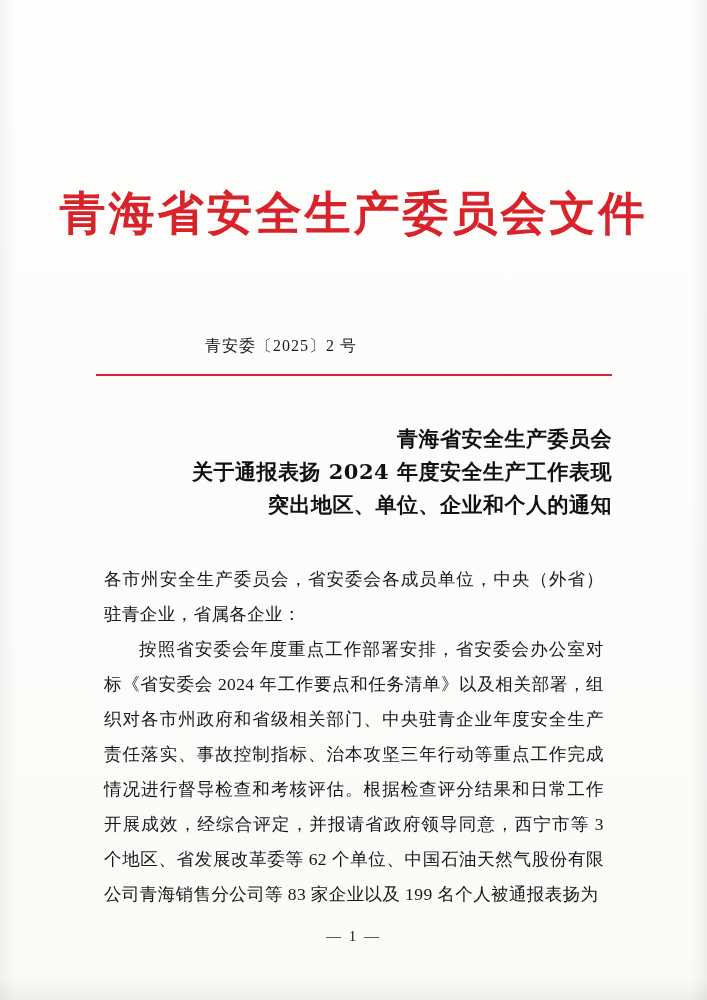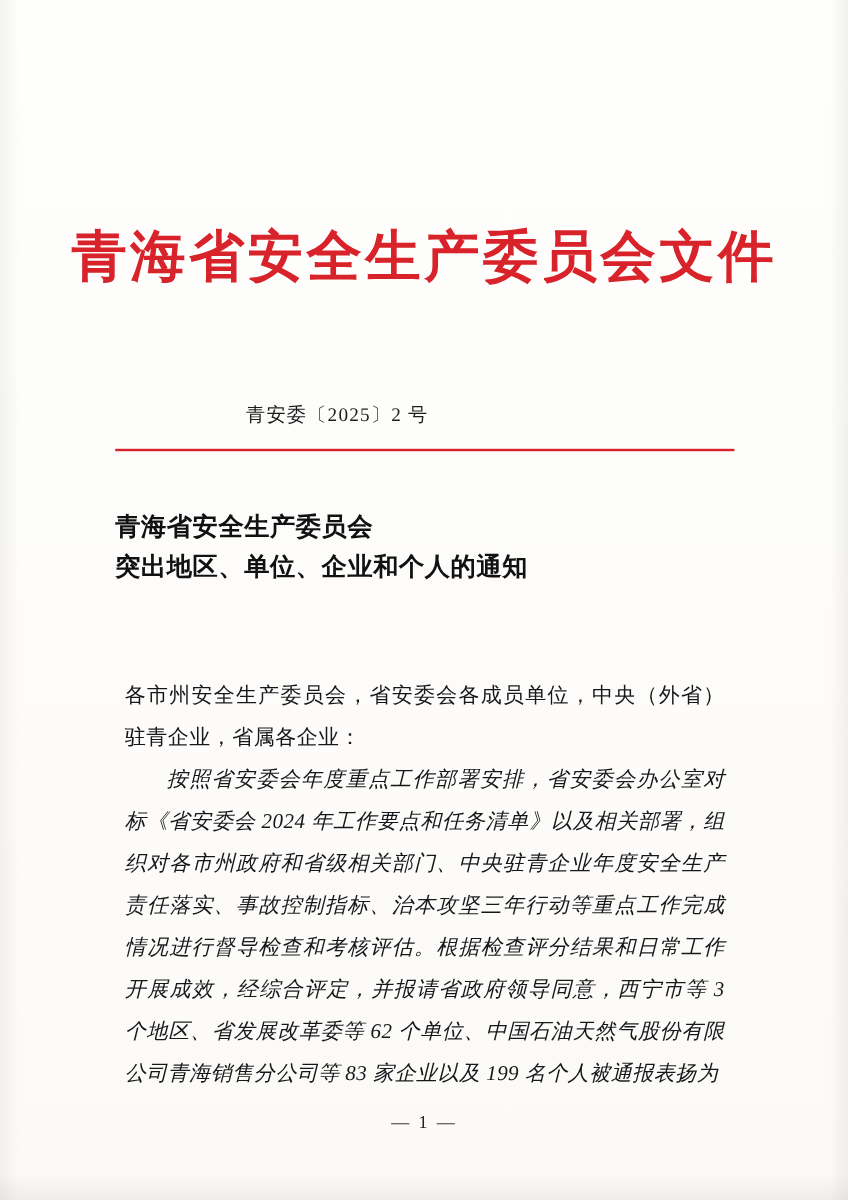--- a/index.html
+++ b/index.html
@@ -69,21 +69,21 @@
     height: 2px;
     background: #d8232a;
   }
 
   
   .doc-title {
     position: absolute;
     left: 96px;
     top: 422px;
     width: 516px;
-    text-align: left;
+    text-align: right;
     font-family: "DejaVu Serif", "Liberation Serif", serif;
     font-weight: 700;
     font-size: 21px;
     line-height: 33px;
     letter-spacing: 0.5px;
     color: #111;
   }
   .doc-title .line {
     display: block;
     white-space: nowrap;
@@ -99,21 +99,20 @@
     line-height: 35px;
     color: #15181b;
     letter-spacing: 0.4px;
     text-align: justify;
   }
   .body-text p {
     margin: 0;
   }
   .body-text p.indent {
     text-indent: 2em;
-    font-style: italic;
   }
 
   
   .page-number {
     position: absolute;
     left: 0;
     top: 928px;
     width: 707px;
     text-align: center;
     font-size: 15px;
@@ -156,20 +155,21 @@
   <div class="masthead">
     <div class="masthead-title">青海省安全生产委员会文件</div>
   </div>
 
   <div class="doc-number">青安委〔2025〕2 号</div>
 
   <div class="red-rule"></div>
 
   <div class="doc-title">
     <span class="line">青海省安全生产委员会</span>
+    <span class="line">关于通报表扬 2024 年度安全生产工作表现</span>
     <span class="line">突出地区、单位、企业和个人的通知</span>
   </div>
 
   <div class="body-text">
     <p>各市州安全生产委员会，省安委会各成员单位，中央（外省）驻青企业，省属各企业：</p>
     <p class="indent">按照省安委会年度重点工作部署安排，省安委会办公室对标《省安委会 2024 年工作要点和任务清单》以及相关部署，组织对各市州政府和省级相关部门、中央驻青企业年度安全生产责任落实、事故控制指标、治本攻坚三年行动等重点工作完成情况进行督导检查和考核评估。根据检查评分结果和日常工作开展成效，经综合评定，并报请省政府领导同意，西宁市等 3 个地区、省发展改革委等 62 个单位、中国石油天然气股份有限公司青海销售分公司等 83 家企业以及 199 名个人被通报表扬为</p>
   </div>
 
   <div class="page-number">
     <span class="pn-inner">— 1 —</span>

